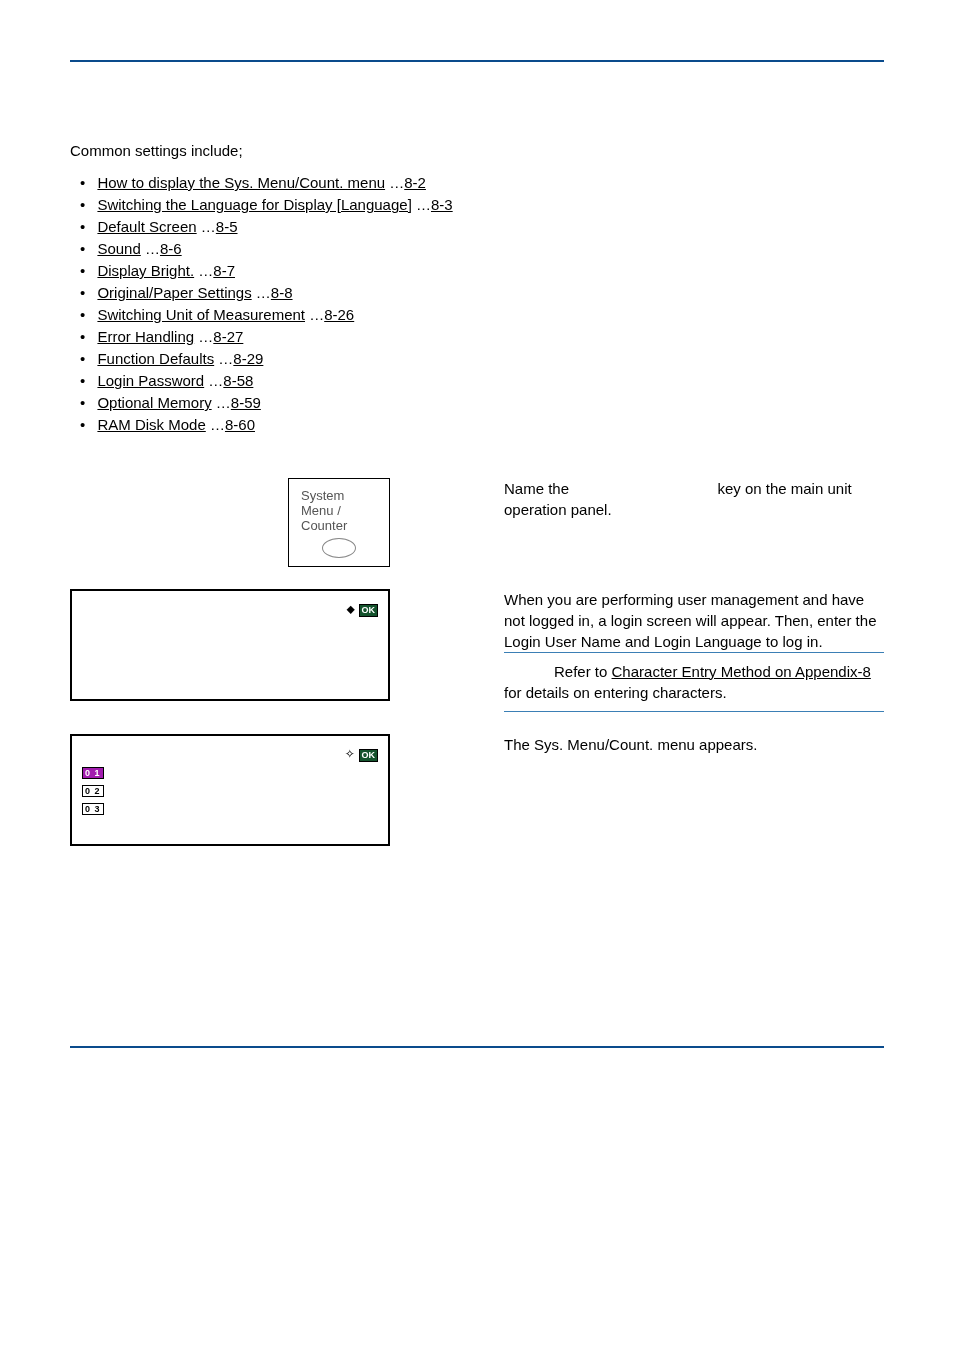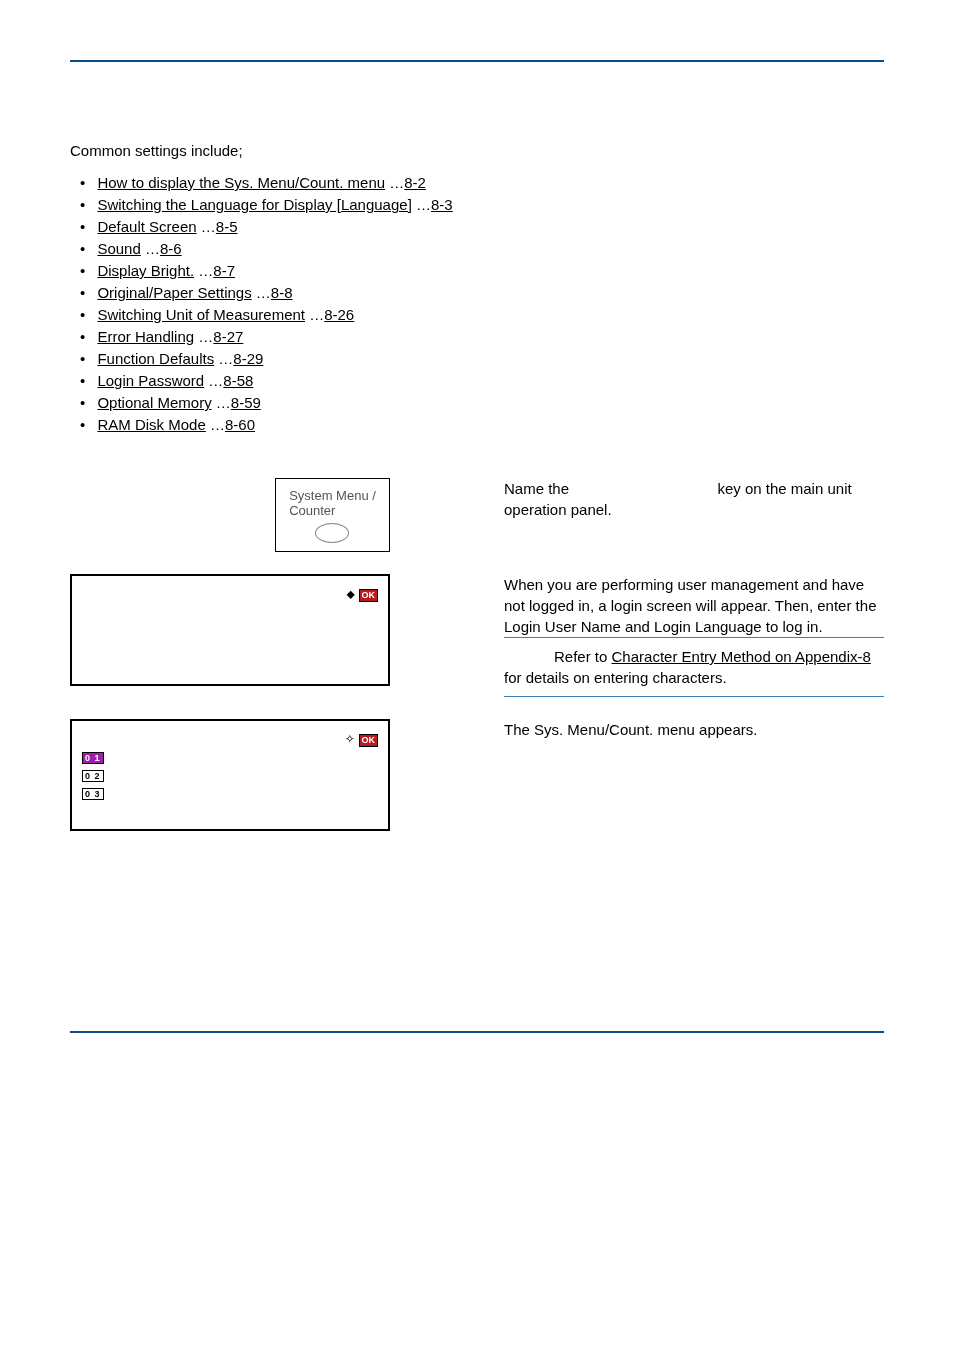--- a/index.html
+++ b/index.html
@@ -36,21 +36,21 @@
   .panel-inner { display: flex; flex-direction: column; align-items: center; }
   .lcd-box {
     border: 2px solid #000;
     padding: 8px 10px;
     font-family: Arial, sans-serif;
     font-size: 13px;
     width: 320px;
   }
   .lcd-row { display: flex; justify-content: space-between; align-items: center; height: 20px; }
   .lcd-highlight { background: #000; color: #fff; display: inline-block; padding: 0 2px; }
-  .ok-box { border: 1px solid #000; font-size: 9px; font-weight: bold; padding: 0 2px; background: #b91c1c; color: #fff; display:inline-block; line-height: 11px; }
+  .ok-box { border: 1px solid #000; font-size: 9px; font-weight: bold; padding: 0 2px; background: #14532d; color: #fff; display:inline-block; line-height: 11px; }
   .dir-icon { font-size: 12px; }
   .right-text { width: 380px; font-size: 15px; line-height: 1.4; }
   .note-box { border-top: 1px solid #3b7fb5; border-bottom: 1px solid #3b7fb5; padding: 8px 0; font-size: 15px; }
   .num-box { border: 1px solid #000; font-size: 9px; padding: 0 2px; display: inline-block; line-height: 10px; margin-right: 4px; letter-spacing: 1px; font-weight: bold; }
   .num-box-fill { background: #a21caf; color: #fff; }
   .row-gap { margin-top: 22px; }
   .lcd-line { display: flex; align-items: center; height: 18px; font-size: 13px; }
 </style>
 </head>
 <body>
@@ -69,21 +69,21 @@
   <li><span class="u">Switching Unit of Measurement</span> …<span class="u">8-26</span></li>
   <li><span class="u">Error Handling</span> …<span class="u">8-27</span></li>
   <li><span class="u">Function Defaults</span> …<span class="u">8-29</span></li>
   <li><span class="u">Login Password</span> …<span class="u">8-58</span></li>
   <li><span class="u">Optional Memory</span> …<span class="u">8-59</span></li>
   <li><span class="u">RAM Disk Mode</span> …<span class="u">8-60</span></li>
 </ul>
 
 <div class="section-row" style="margin-top: 45px;">
   <div style="width: 320px; display:flex; justify-content:flex-end;">
-    <div class="panel-box" style="width: 115px;">
+    <div class="panel-box" style="width: 102px;">
       <div class="panel-inner">
         <div class="panel-text">
           <span>System Menu /</span><br>
           <span>Counter</span>
         </div>
         <div class="oval"></div>
       </div>
     </div>
   </div>
   <div class="right-text">

